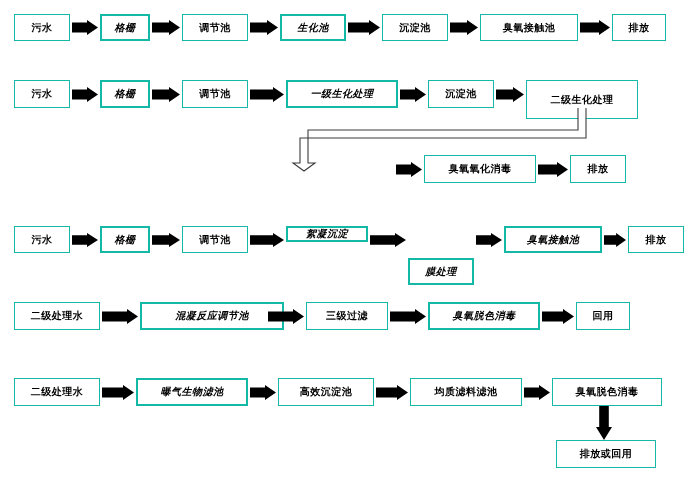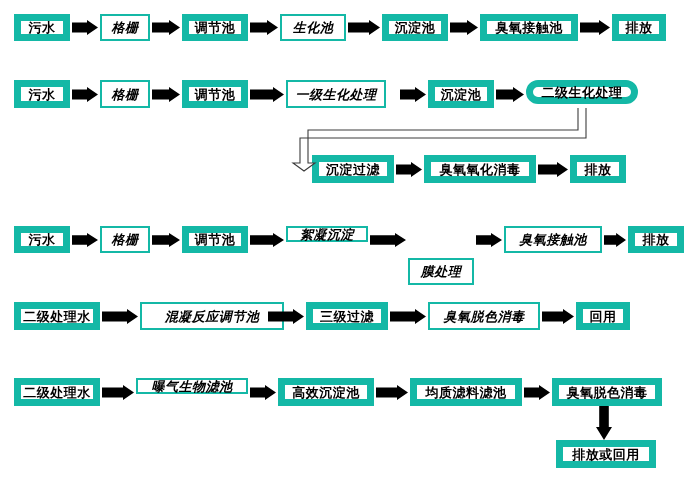--- a/index.html
+++ b/index.html
@@ -13,27 +13,27 @@
   #canvas {
     position: relative;
     width: 700px;
     height: 491px;
     background: #ffffff;
     overflow: hidden;
   }
   .node {
     position: absolute;
     box-sizing: border-box;
-    border: 7px solid #14b8a6;
+    border: 1px solid #14b8a6;
     background: #ffffff;
     color: #000000;
     display: flex;
     align-items: center;
     justify-content: center;
-    font-size: 13px;
+    font-size: 10px;
     line-height: 1;
     letter-spacing: 0.5px;
     font-weight: 700;
     white-space: nowrap;
     font-family: "DejaVu Sans", "Liberation Sans", sans-serif;
   }
   .node.thick { border-width: 2px; font-style: italic; }
 
   
   .arrow {
@@ -86,23 +86,23 @@
       </svg>
     </div>
     <div class="arrow" style="left: 580px; top: 20px;">
       <svg width="30" height="15" viewBox="0 0 30 15">
         <polyline points="0.00,2.40 19.00,2.40 19.00,0.00 30.00,7.50 19.00,15.00 19.00,12.60 0.00,12.60"></polyline>
       </svg>
     </div>
     <div class="node" style="left: 14px; top: 80px; width: 56px; height: 28px;">污水</div>
     <div class="node thick" style="left: 100px; top: 80px; width: 50px; height: 28px;">格栅</div>
     <div class="node" style="left: 182px; top: 80px; width: 66px; height: 28px;">调节池</div>
-    <div class="node thick" style="left: 286px; top: 80px; width: 100px; height: 28px;">一级生化处理</div>
+    <div class="node thick" style="left: 286px; top: 80px; width: 112px; height: 28px;">一级生化处理</div>
     <div class="node" style="left: 428px; top: 80px; width: 66px; height: 28px;">沉淀池</div>
-    <div class="node" style="left: 526px; top: 80px; width: 112px; height: 24px; border-radius: 14px;">二级生化处理</div>
+    <div class="node" style="left: 526px; top: 80px; width: 112px; height: 39px;">二级生化处理</div>
     <div class="arrow" style="left: 72px; top: 87px;">
       <svg width="26" height="15" viewBox="0 0 26 15">
         <polyline points="0.00,2.40 15.00,2.40 15.00,0.00 26.00,7.50 15.00,15.00 15.00,12.60 0.00,12.60"></polyline>
       </svg>
     </div>
     <div class="arrow" style="left: 152px; top: 87px;">
       <svg width="28" height="15" viewBox="0 0 28 15">
         <polyline points="0.00,2.40 17.00,2.40 17.00,0.00 28.00,7.50 17.00,15.00 17.00,12.60 0.00,12.60"></polyline>
       </svg>
     </div>
@@ -114,21 +114,20 @@
     <div class="arrow" style="left: 400px; top: 87px;">
       <svg width="26" height="15" viewBox="0 0 26 15">
         <polyline points="0.00,2.40 15.00,2.40 15.00,0.00 26.00,7.50 15.00,15.00 15.00,12.60 0.00,12.60"></polyline>
       </svg>
     </div>
     <div class="arrow" style="left: 496px; top: 87px;">
       <svg width="28" height="15" viewBox="0 0 28 15">
         <polyline points="0.00,2.40 17.00,2.40 17.00,0.00 28.00,7.50 17.00,15.00 17.00,12.60 0.00,12.60"></polyline>
       </svg>
     </div>
-    <div class="node" style="left: 312px; top: 155px; width: 82px; height: 28px;">沉淀过滤</div>
     <div class="node" style="left: 424px; top: 155px; width: 112px; height: 28px;">臭氧氧化消毒</div>
     <div class="node" style="left: 570px; top: 155px; width: 56px; height: 28px;">排放</div>
     <div class="arrow" style="left: 396px; top: 162px;">
       <svg width="26" height="15" viewBox="0 0 26 15">
         <polyline points="0.00,2.40 15.00,2.40 15.00,0.00 26.00,7.50 15.00,15.00 15.00,12.60 0.00,12.60"></polyline>
       </svg>
     </div>
     <div class="arrow" style="left: 538px; top: 162px;">
       <svg width="30" height="15" viewBox="0 0 30 15">
         <polyline points="0.00,2.40 19.00,2.40 19.00,0.00 30.00,7.50 19.00,15.00 19.00,12.60 0.00,12.60"></polyline>
@@ -190,21 +189,21 @@
       <svg width="36" height="15" viewBox="0 0 36 15">
         <polyline points="0.00,2.40 25.00,2.40 25.00,0.00 36.00,7.50 25.00,15.00 25.00,12.60 0.00,12.60"></polyline>
       </svg>
     </div>
     <div class="arrow" style="left: 542px; top: 309px;">
       <svg width="32" height="15" viewBox="0 0 32 15">
         <polyline points="0.00,2.40 21.00,2.40 21.00,0.00 32.00,7.50 21.00,15.00 21.00,12.60 0.00,12.60"></polyline>
       </svg>
     </div>
     <div class="node" style="left: 14px; top: 378px; width: 86px; height: 28px;">二级处理水</div>
-    <div class="node thick" style="left: 136px; top: 378px; width: 112px; height: 16px;">曝气生物滤池</div>
+    <div class="node thick" style="left: 136px; top: 378px; width: 112px; height: 28px;">曝气生物滤池</div>
     <div class="node" style="left: 278px; top: 378px; width: 96px; height: 28px;">高效沉淀池</div>
     <div class="node" style="left: 410px; top: 378px; width: 112px; height: 28px;">均质滤料滤池</div>
     <div class="node" style="left: 552px; top: 378px; width: 110px; height: 28px;">臭氧脱色消毒</div>
     <div class="node" style="left: 556px; top: 440px; width: 100px; height: 28px;">排放或回用</div>
     <div class="arrow" style="left: 102px; top: 385px;">
       <svg width="32" height="15" viewBox="0 0 32 15">
         <polyline points="0.00,2.40 21.00,2.40 21.00,0.00 32.00,7.50 21.00,15.00 21.00,12.60 0.00,12.60"></polyline>
       </svg>
     </div>
     <div class="arrow" style="left: 250px; top: 385px;">

